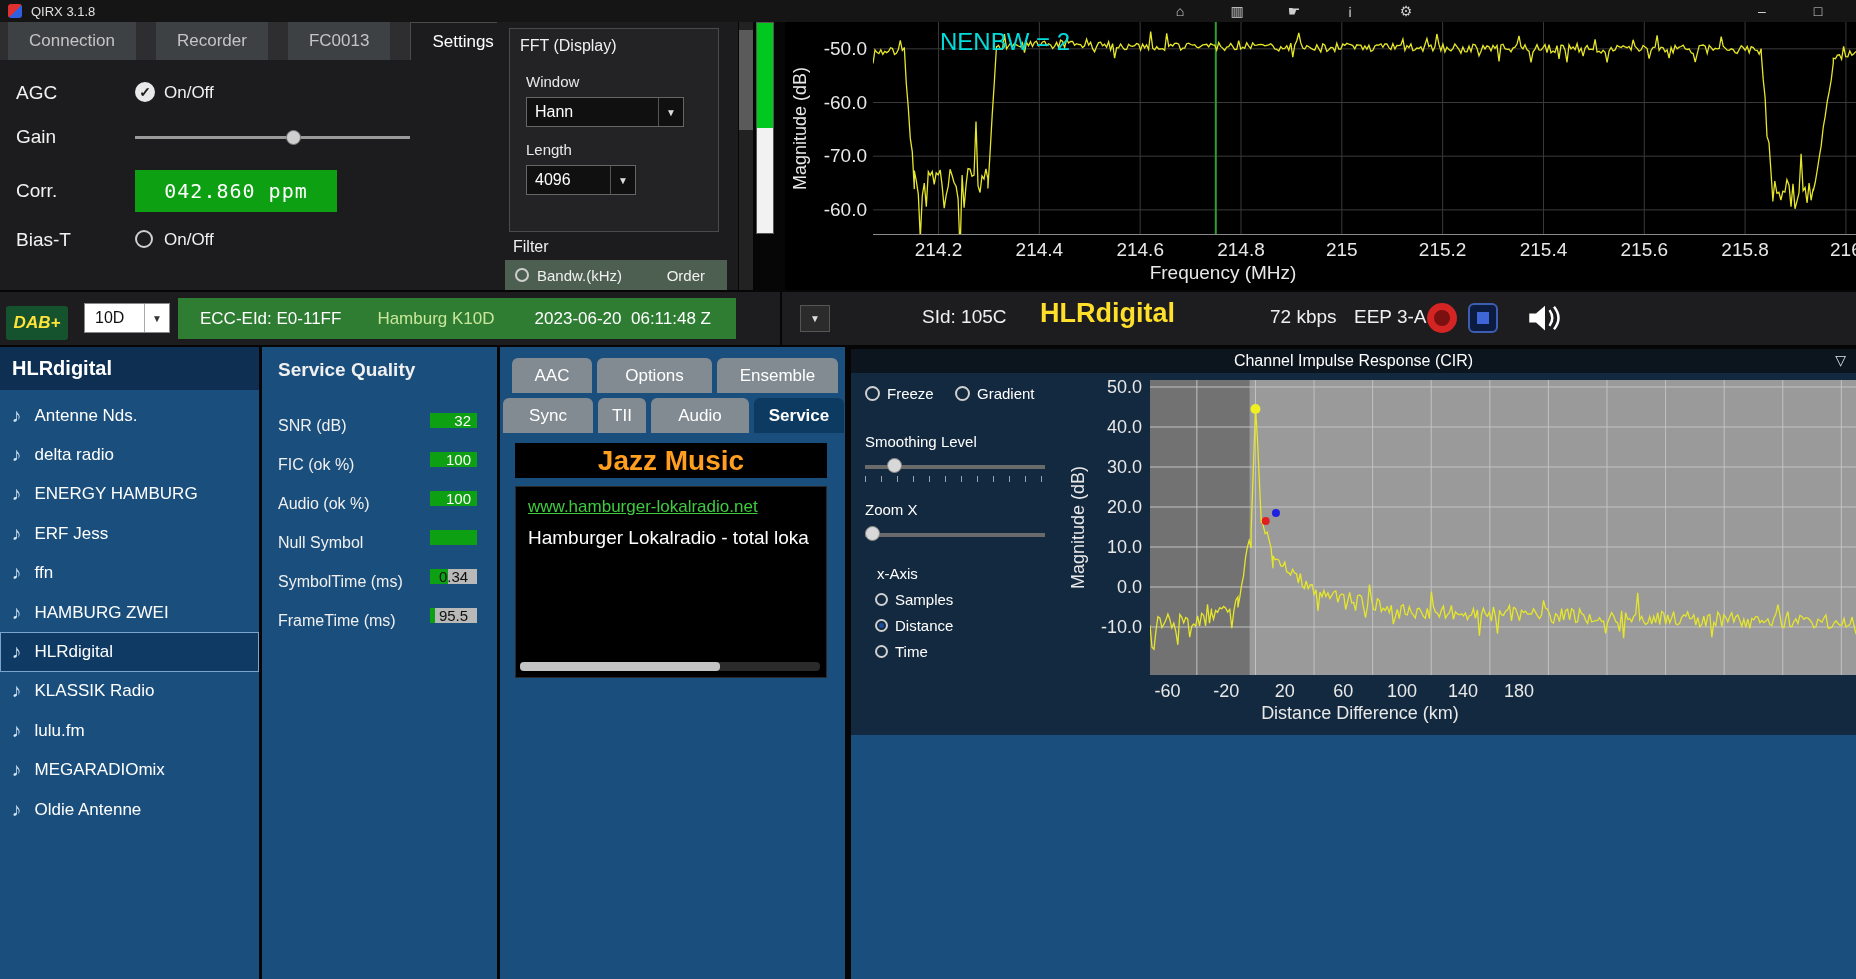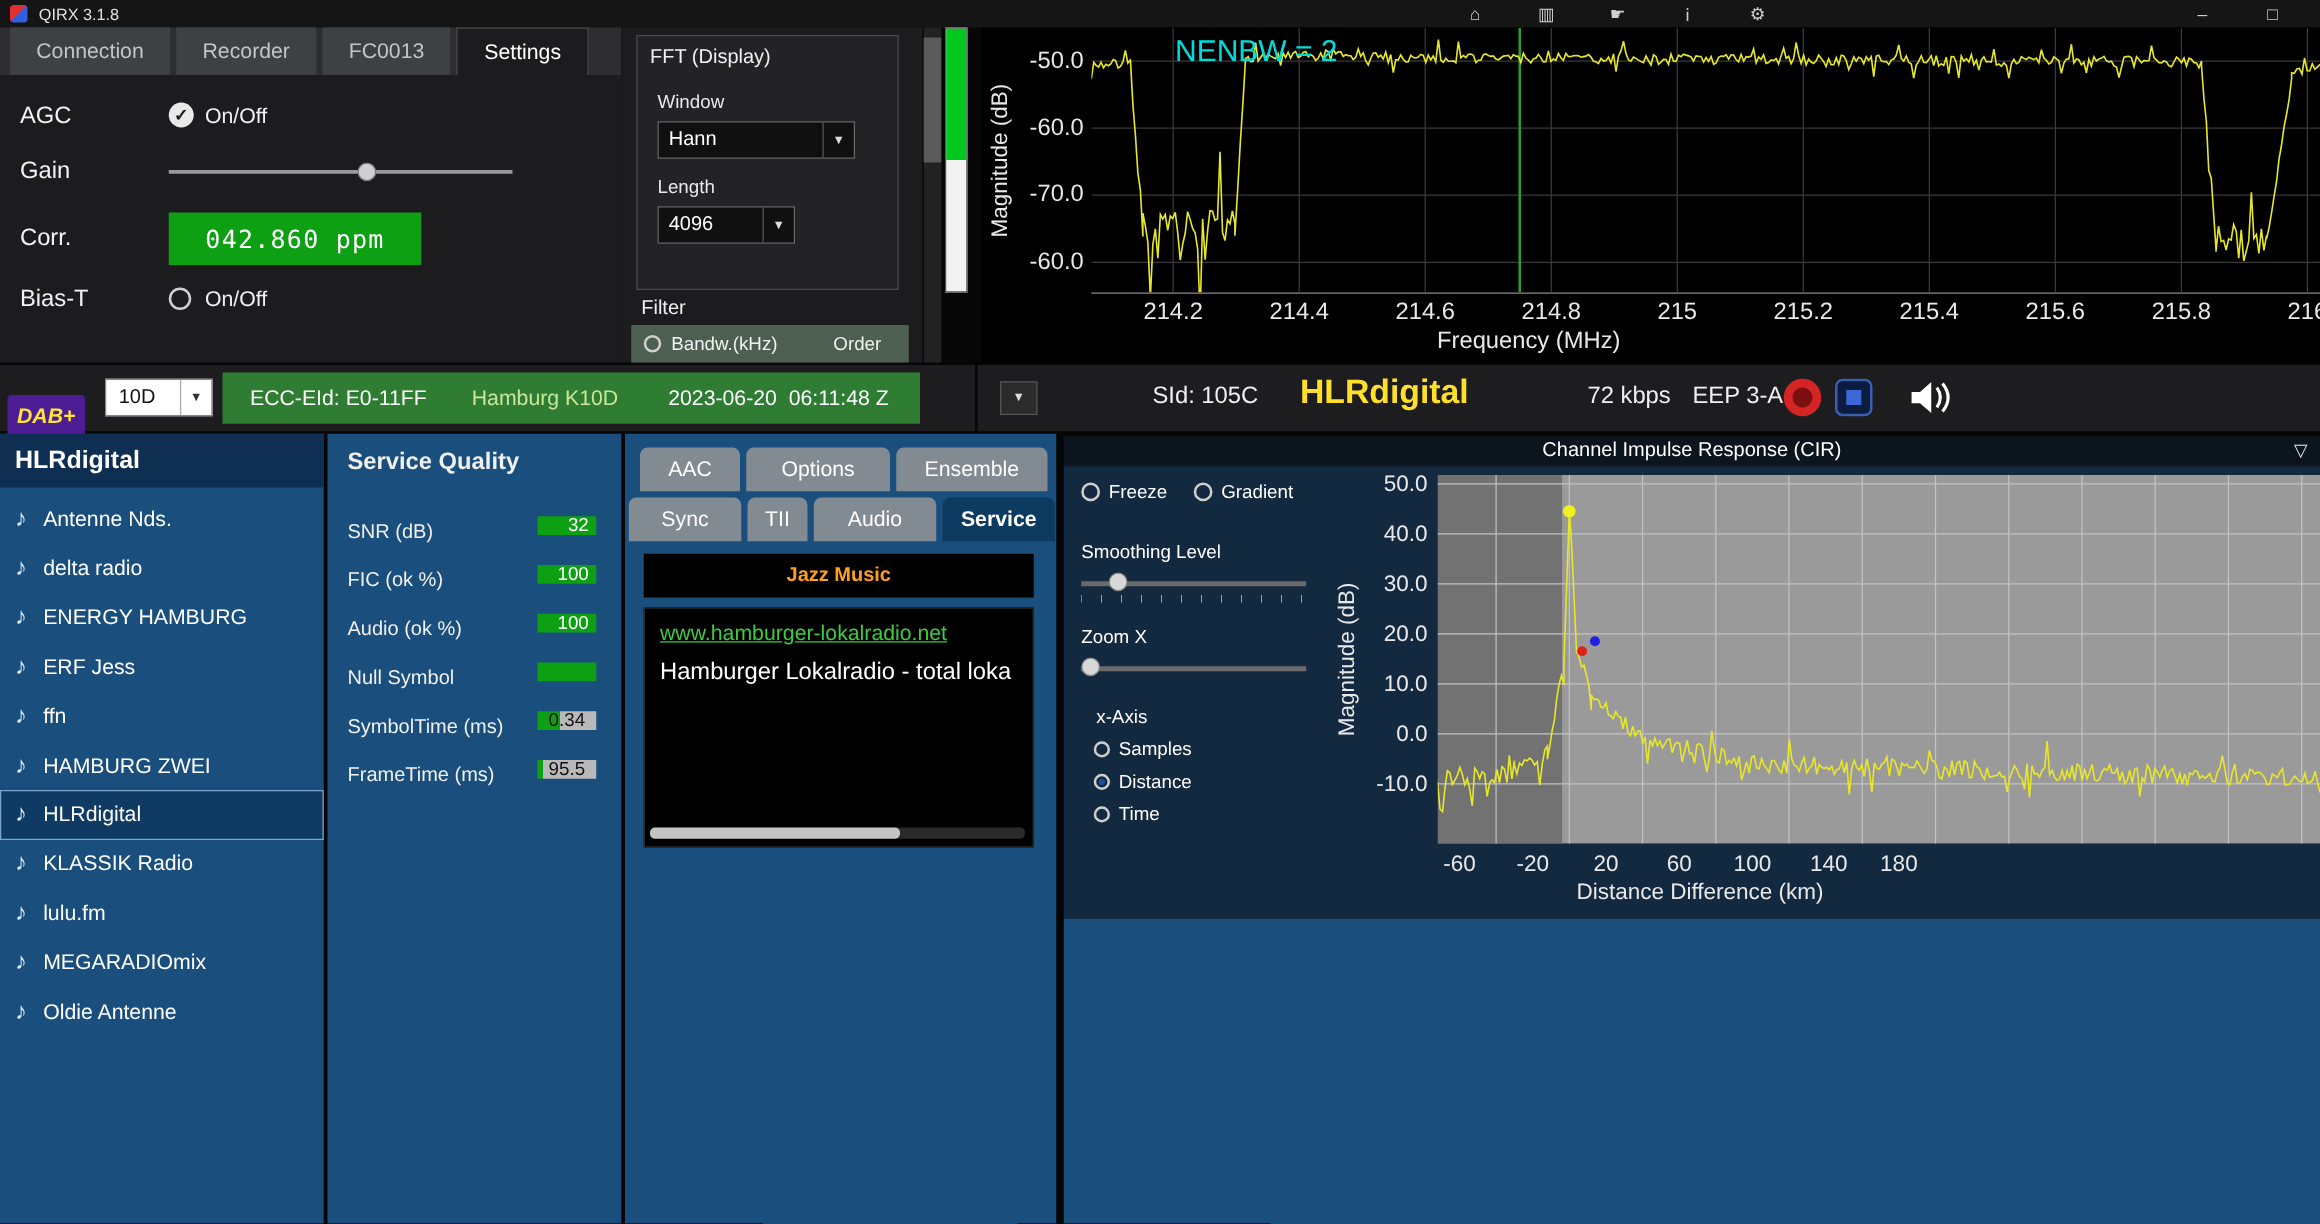--- a/index.html
+++ b/index.html
@@ -10,21 +10,21 @@
             display:flex;align-items:center;padding-left:8px;box-sizing:border-box}
   .logo{width:14px;height:14px;border-radius:3px;background:linear-gradient(135deg,#e03030 50%,#3060e0 50%);margin-right:9px}
   .tb-title{font-size:13px;color:#e0e0e0}
   .tb-icon{position:absolute;top:0;height:22px;width:28px;display:flex;align-items:center;justify-content:center;
            color:#cfcfcf;font-size:14px}
   .tbi-0{left:1166px}.tbi-1{left:1223px}.tbi-2{left:1280px}.tbi-3{left:1336px}.tbi-4{left:1392px}
   .tbi-5{left:1748px}.tbi-6{left:1804px}
   
   .tuner{position:absolute;left:0;top:22px;width:497px;height:268px;background:#1c1c1e}
   .tabbar{position:absolute;left:0;top:0;width:100%;height:38px;background:#2e2e30;
-          display:flex;align-items:stretch;padding-left:8px;gap:5px;box-sizing:border-box}
+          display:flex;align-items:stretch;padding-left:8px;gap:20px;box-sizing:border-box}
   .tab{display:flex;align-items:center;padding:0 21px;font-size:17px;background:#3e4144;color:#c4c4c4}
   .tab.active{background:#1c1c1e;color:#fff;border:1px solid #4a4a4a;border-bottom:none}
   .r-label{position:absolute;left:16px;font-size:19px;color:#f2f2f2}
   .chk{position:absolute;left:135px;width:20px;height:20px;border-radius:50%;background:#e9e9e9;
        display:flex;align-items:center;justify-content:center;color:#1a1a1a;font-size:14px;font-weight:bold}
   .onoff{position:absolute;left:164px;font-size:17px}
   .slider-track{position:absolute;height:3px;background:#9a9a9a}
   .slider-thumb{position:absolute;width:15px;height:15px;border-radius:50%;background:#cfcfcf;border:1px solid #777;box-sizing:border-box}
   .corr-box{position:absolute;left:135px;top:148px;width:202px;height:42px;background:#0da012;
             display:flex;align-items:center;justify-content:center;
@@ -55,21 +55,21 @@
              display:flex;align-items:center;justify-content:center;font-size:18px;color:#e8e8e8}
   .spec-yticks{position:absolute;left:28px;top:0;width:58px;height:212px}
   .spec-plot{position:absolute;left:88px;top:0;width:983px;height:212px;border-bottom:1px solid #8a8a8a;overflow:hidden}
   .nenbw{position:absolute;left:67px;top:6px;font-size:24px;font-weight:normal;color:#00dcdc}
   .spec-xticks{position:absolute;left:88px;top:215px;width:983px;height:24px}
   .spec-xlab{position:absolute;left:88px;top:240px;width:700px;text-align:center;font-size:19px;color:#e8e8e8}
   .xtick{position:absolute;top:2px;transform:translateX(-50%);color:#e8e8e8;font-size:19px;white-space:nowrap}
   .ytick{position:absolute;right:4px;transform:translateY(-50%);color:#e8e8e8;font-size:19px}
   
   .status-left{position:absolute;left:0;top:292px;width:780px;height:53px;background:#1d1d1f}
-  .dab-badge{position:absolute;left:6px;top:24px;width:62px;height:34px;background:#4c1d95;border-radius:3px;
+  .dab-badge{position:absolute;left:6px;top:14px;width:62px;height:34px;background:#14532d;border-radius:3px;
              display:flex;align-items:center;justify-content:center;font-style:italic;font-weight:bold;font-size:17px;color:#ffe23a}
   .chan-combo{position:absolute;left:84px;top:11px;width:86px;height:30px;background:#ffffff;color:#111;
               display:flex;box-sizing:border-box;border:1px solid #888}
   .chan-text{flex:1;display:flex;align-items:center;padding-left:10px;font-size:16px}
   .chan-arrow{width:24px;border-left:1px solid #aaa;display:flex;align-items:center;justify-content:center;font-size:10px;color:#333}
   .ecc-bar{position:absolute;left:178px;top:6px;width:558px;height:41px;background:#2e7d33;
            display:flex;align-items:center;font-size:17px}
   .ecc-text{margin-left:22px;color:#fff}
   .ensemble-text{margin-left:36px;color:#c9e69a}
   .dt-text{margin-left:40px;color:#fff}
@@ -107,21 +107,21 @@
   .detail{position:absolute;left:500px;top:347px;width:345px;height:632px;background:#1a4e7c}
   .dt-row{position:absolute;display:flex;gap:5px}
   .dt-row1{left:12px;top:11px}
   .dt-row2{left:3px;top:51px}
   .dtab{height:35px;display:flex;align-items:center;justify-content:center;font-size:17px;color:#fff;
         background:#828a92;border-radius:6px 6px 0 0}
   .dtab.active{background:#0d3a61;font-weight:bold}
   .dt-aac{width:80px}.dt-opt{width:115px}.dt-ens{width:121px}
   .dt-sync{width:90px}.dt-tii{width:48px}.dt-audio{width:98px}.dt-service{width:90px}
   .dls-box{position:absolute;left:15px;top:96px;width:312px;height:35px;background:#000;
-           display:flex;align-items:center;justify-content:center;font-size:16px;font-weight:bold;color:#ff9e1f}
+           display:flex;align-items:center;justify-content:center;font-size:28px;font-weight:bold;color:#ff9e1f}
   .info-box{position:absolute;left:15px;top:139px;width:312px;height:192px;background:#000;border:1px solid #2a2a2a;
             box-sizing:border-box;padding:10px 12px;overflow:hidden}
   .link{font-size:17px;color:#3ecb3e;text-decoration:underline;white-space:nowrap;display:block;margin-bottom:10px}
   .info-text{font-size:19px;color:#fff;white-space:nowrap}
   .h-scroll{position:absolute;left:4px;bottom:6px;width:300px;height:9px;background:#2a2a2a;border-radius:4px}
   .h-thumb{position:absolute;left:0;top:0;width:200px;height:9px;background:#c4c4c4;border-radius:4px}
   
   .cir{position:absolute;left:851px;top:347px;width:1005px;height:632px}
   .cir-header{position:absolute;left:0;top:2px;width:100%;height:24px;background:#0c141d;
               display:flex;align-items:center;justify-content:center;font-size:16px;color:#fff}

